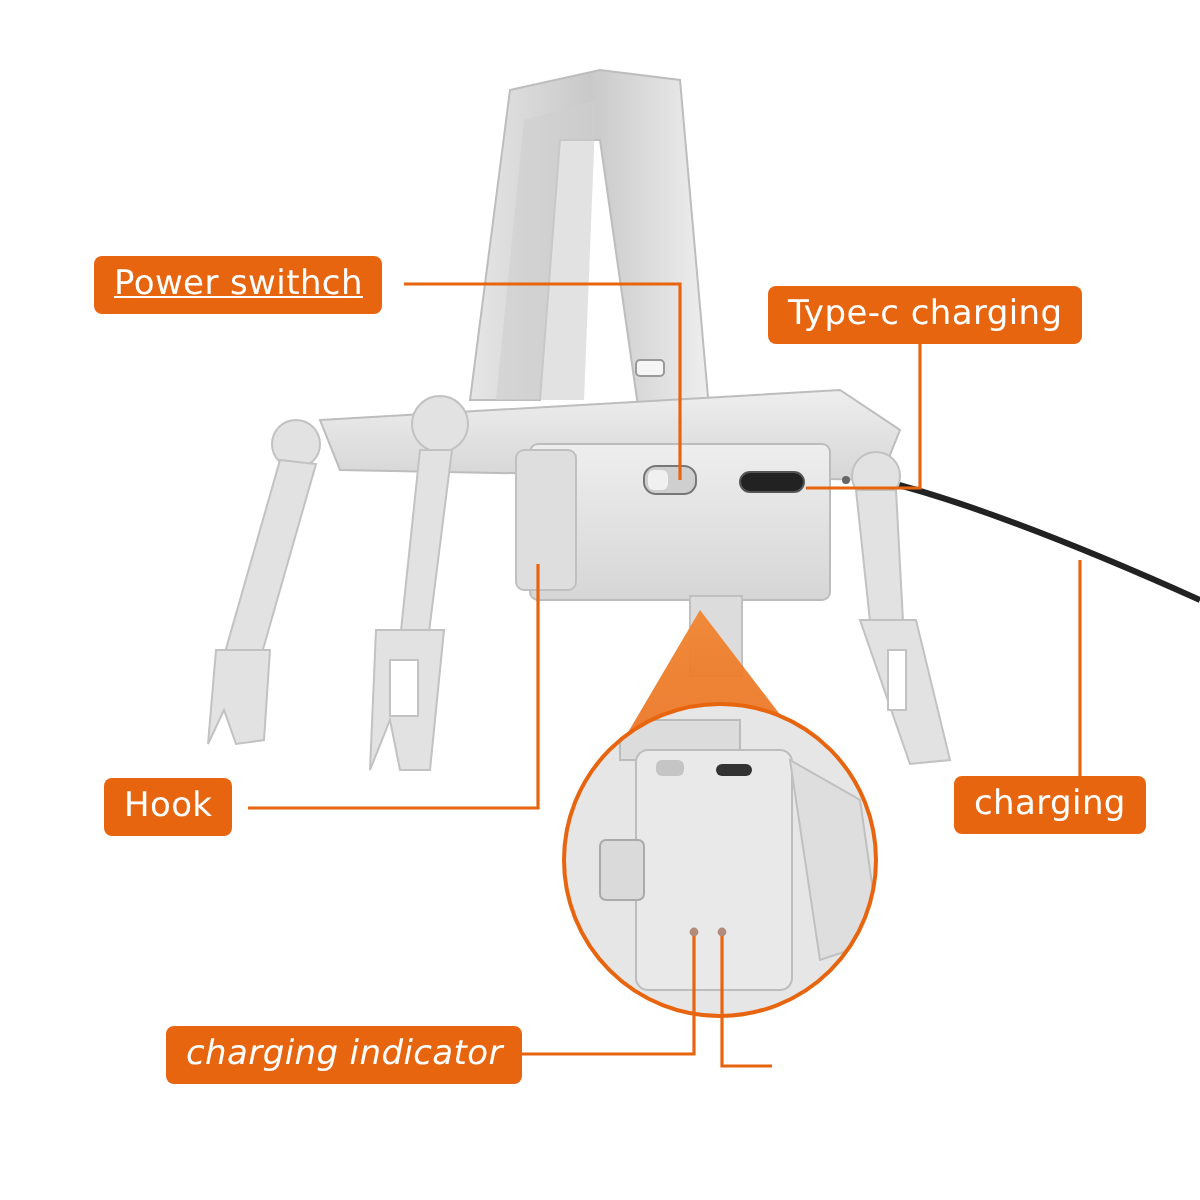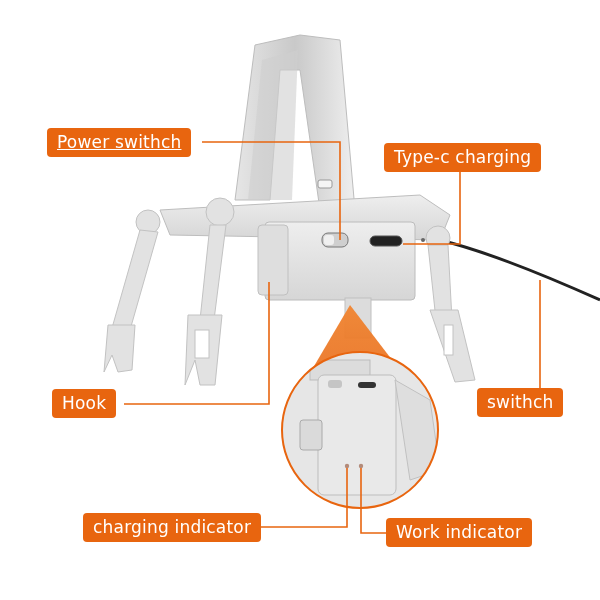--- a/index.html
+++ b/index.html
@@ -101,16 +101,15 @@
       <polyline points="124,404 269,404 269,282"></polyline>
       <polyline points="540,388 540,280"></polyline>
       <polyline points="257,527 347,527 347,468"></polyline>
       <polyline points="386,533 361,533 361,468"></polyline>
     </g>
   </svg>
 
   <div class="label" style="left:47px; top:128px;text-decoration:underline;">Power swithch</div>
   <div class="label" style="left:384px; top:143px;">Type-c charging</div>
   <div class="label" style="left:52px; top:389px;text-align:right;">Hook</div>
-  <div class="label" style="left:477px; top:388px;">swithch</div>
-  <div class="label" style="left:83px; top:513px;">charging indicator</div>
-  <div class="label" style="left:386px; top:518px;">Work indicator</div>
+  <div class="label" style="left:477px; top:388px;">charging</div>
+  <div class="label" style="left:83px; top:513px;font-style:italic;">charging indicator</div>
 </div>
 
 </body></html>

